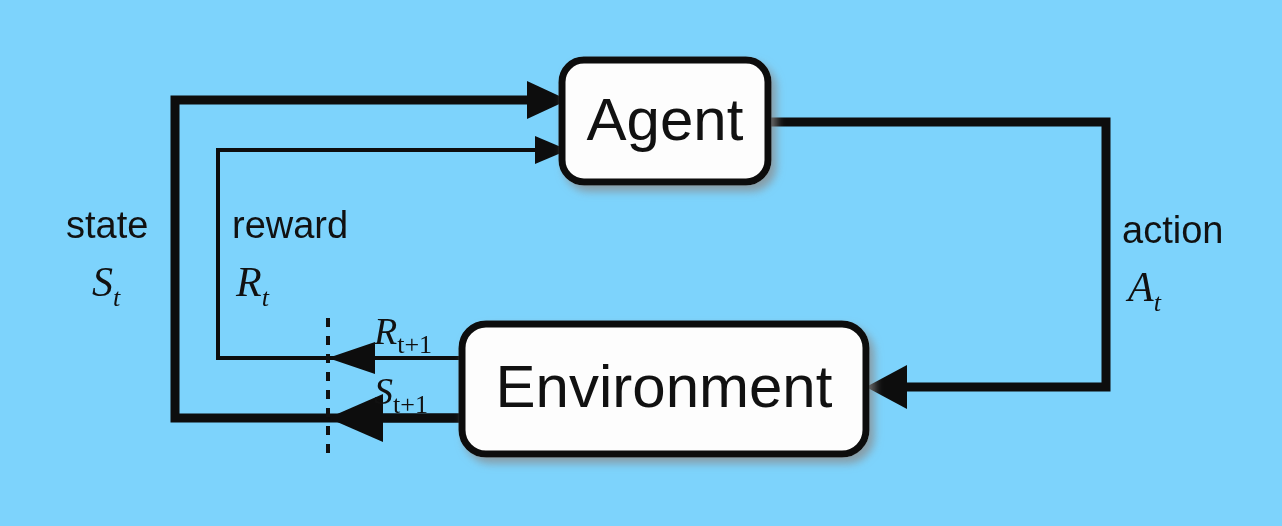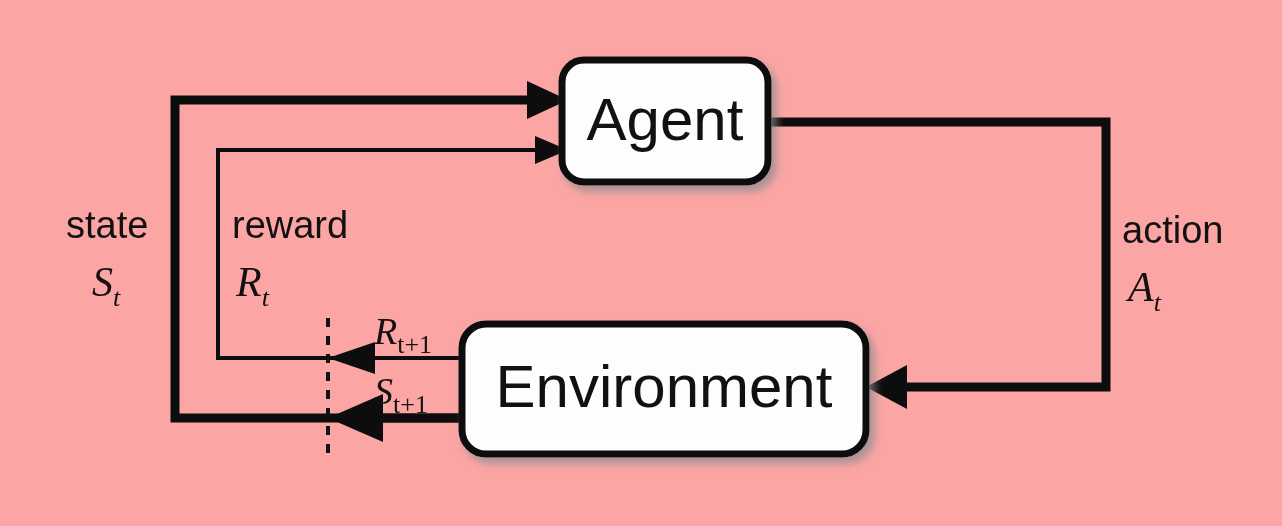--- a/index.html
+++ b/index.html
@@ -7,21 +7,21 @@
     padding: 0;
     background: #ffffff;
   }
   body {
     font-family: "Liberation Sans", sans-serif;
   }
   #canvas {
     position: relative;
     width: 1282px;
     height: 526px;
-    background: #fca5a5;
+    background: #7dd3fc;
     overflow: hidden;
   }
   #diagram-svg {
     position: absolute;
     left: 0;
     top: 0;
     width: 1282px;
     height: 526px;
   }
   .box-label {

